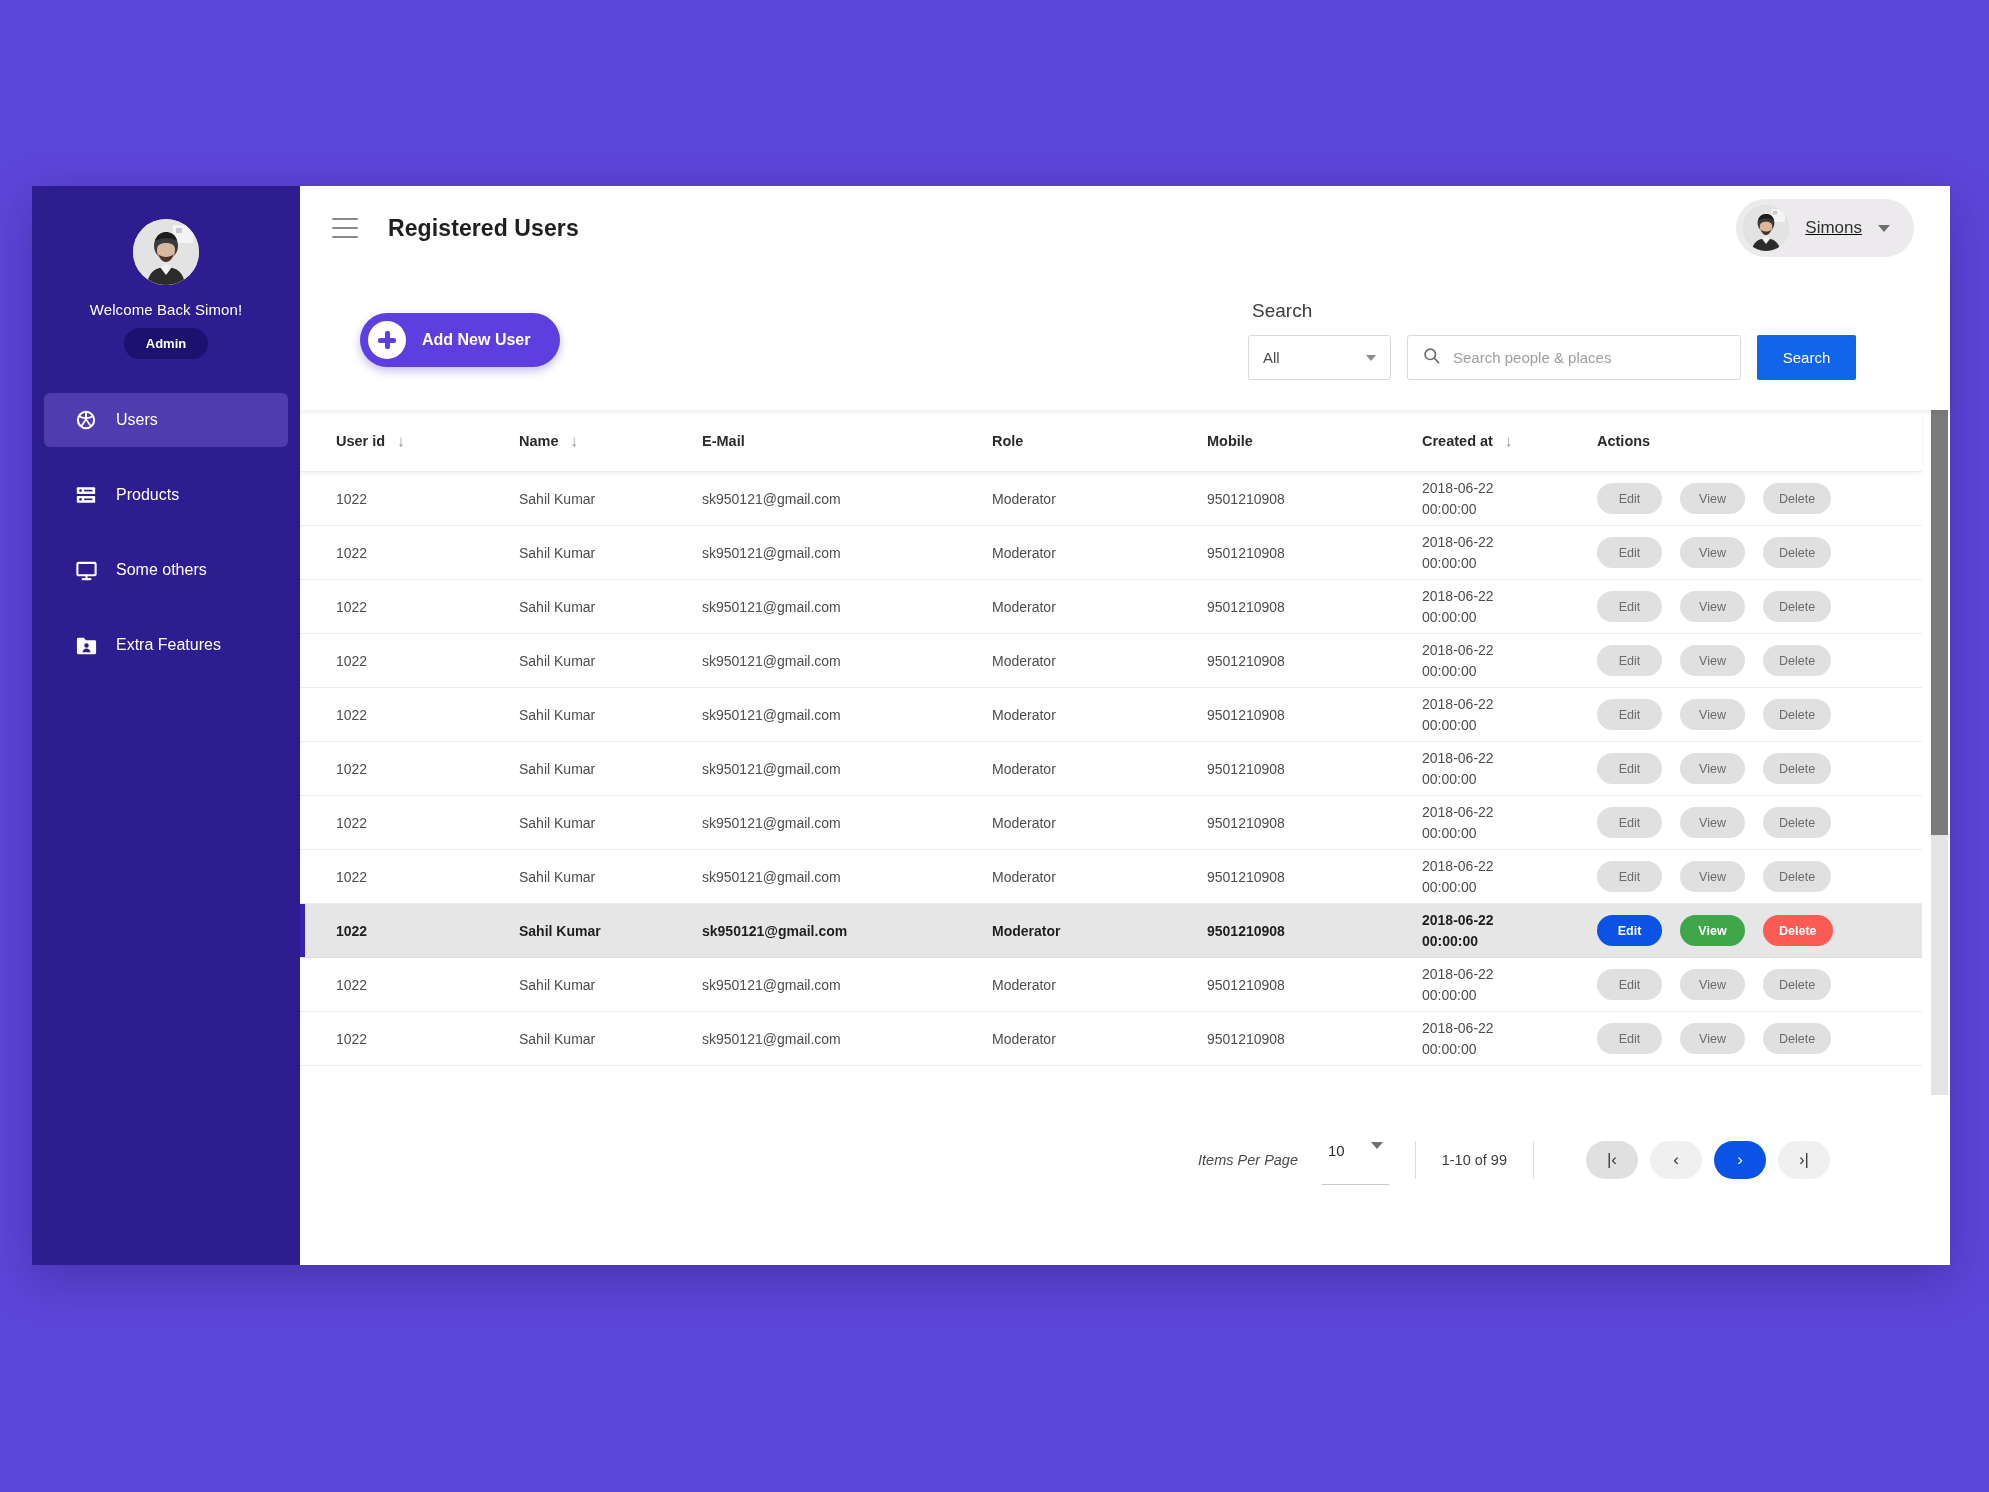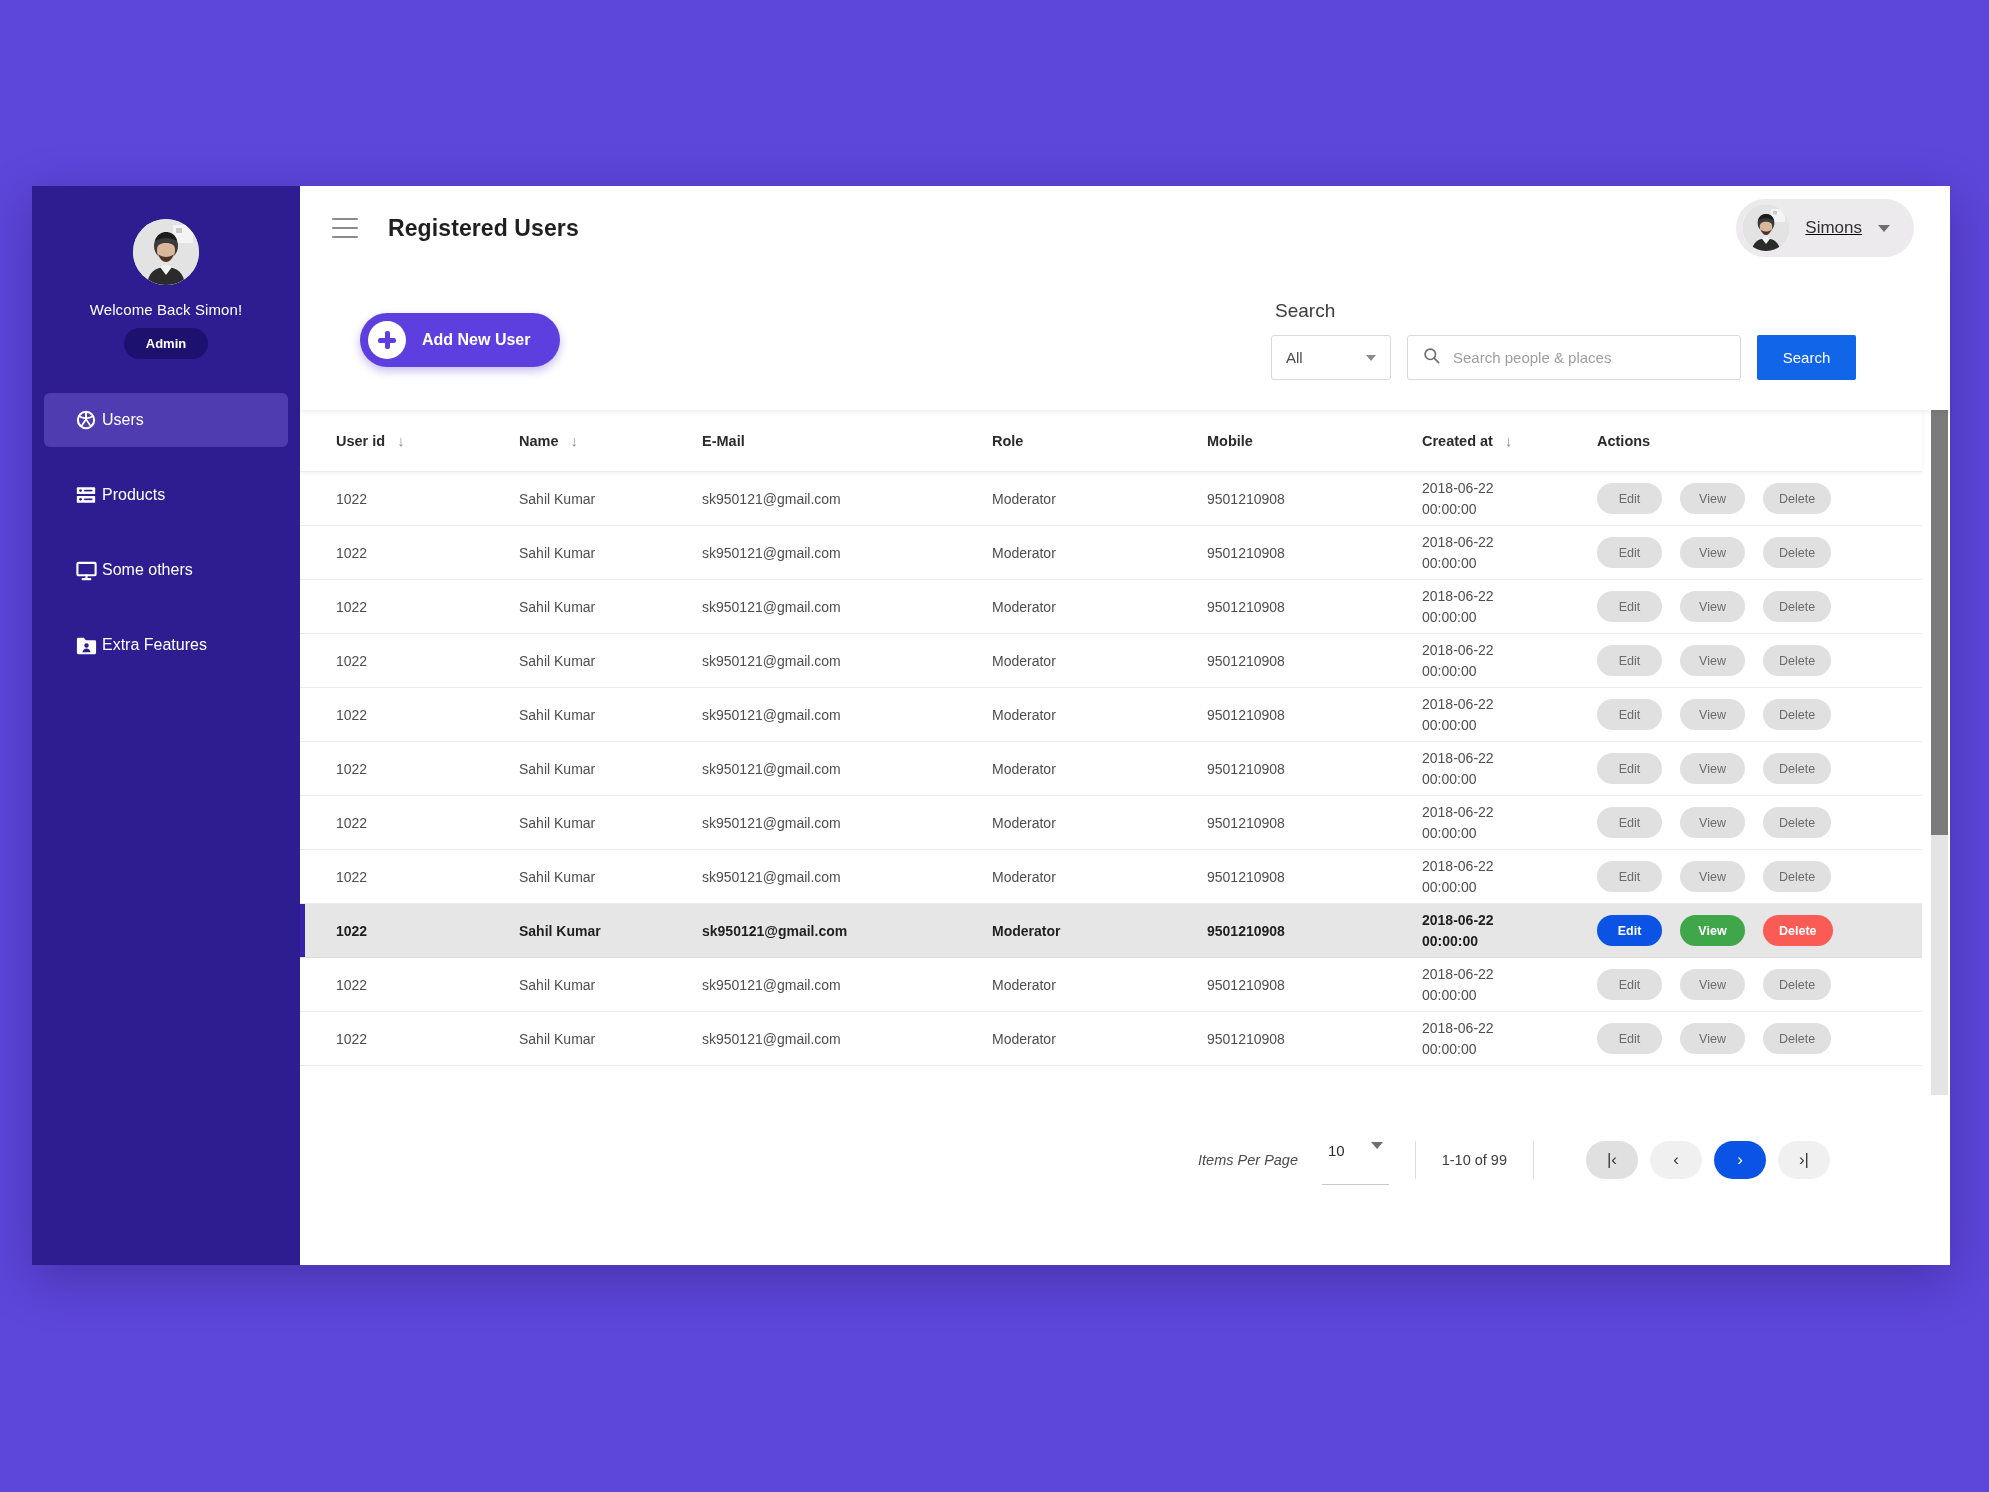--- a/index.html
+++ b/index.html
@@ -87,21 +87,21 @@
     font-weight: bold;
     border-radius: 20px;
     padding: 8px 22px;
   }
 
   #sidebar-nav { margin-top: 34px; padding: 0 12px; }
 
   .nav-item {
     display: flex;
     align-items: center;
-    gap: 4px;
+    gap: 18px;
     height: 54px;
     padding: 0 0 0 30px;
     border-radius: 6px;
     color: #ffffff;
     font-size: 16px;
     margin-bottom: 4px;
     cursor: pointer;
     margin-top: 21px;
   }
   .nav-item.active { background: #4e3cb0; }
@@ -207,21 +207,21 @@
     margin-right: 58px;
     display: flex;
     flex-direction: column;
     gap: 13px;
   }
   #search-label { font-size: 19px; color: #3c3c3c; padding-left: 4px; }
   #search-row { display: flex; align-items: center; gap: 16px; }
 
   .sel-wrap {
     position: relative;
-    width: 120px; height: 45px;
+    width: 143px; height: 45px;
     border: 1px solid #d9d9d9;
     border-radius: 3px;
     background: #fff;
     display: flex; align-items: center;
     padding: 0 14px;
     cursor: pointer;
   }
   .sel-wrap .sel-value { font-size: 15px; color: #4a4a4a; }
   .sel-wrap .caret { margin-left: auto; border-top-color: #8b8b8b; border-left-width: 5px; border-right-width: 5px; border-top-width: 6px;}
 

